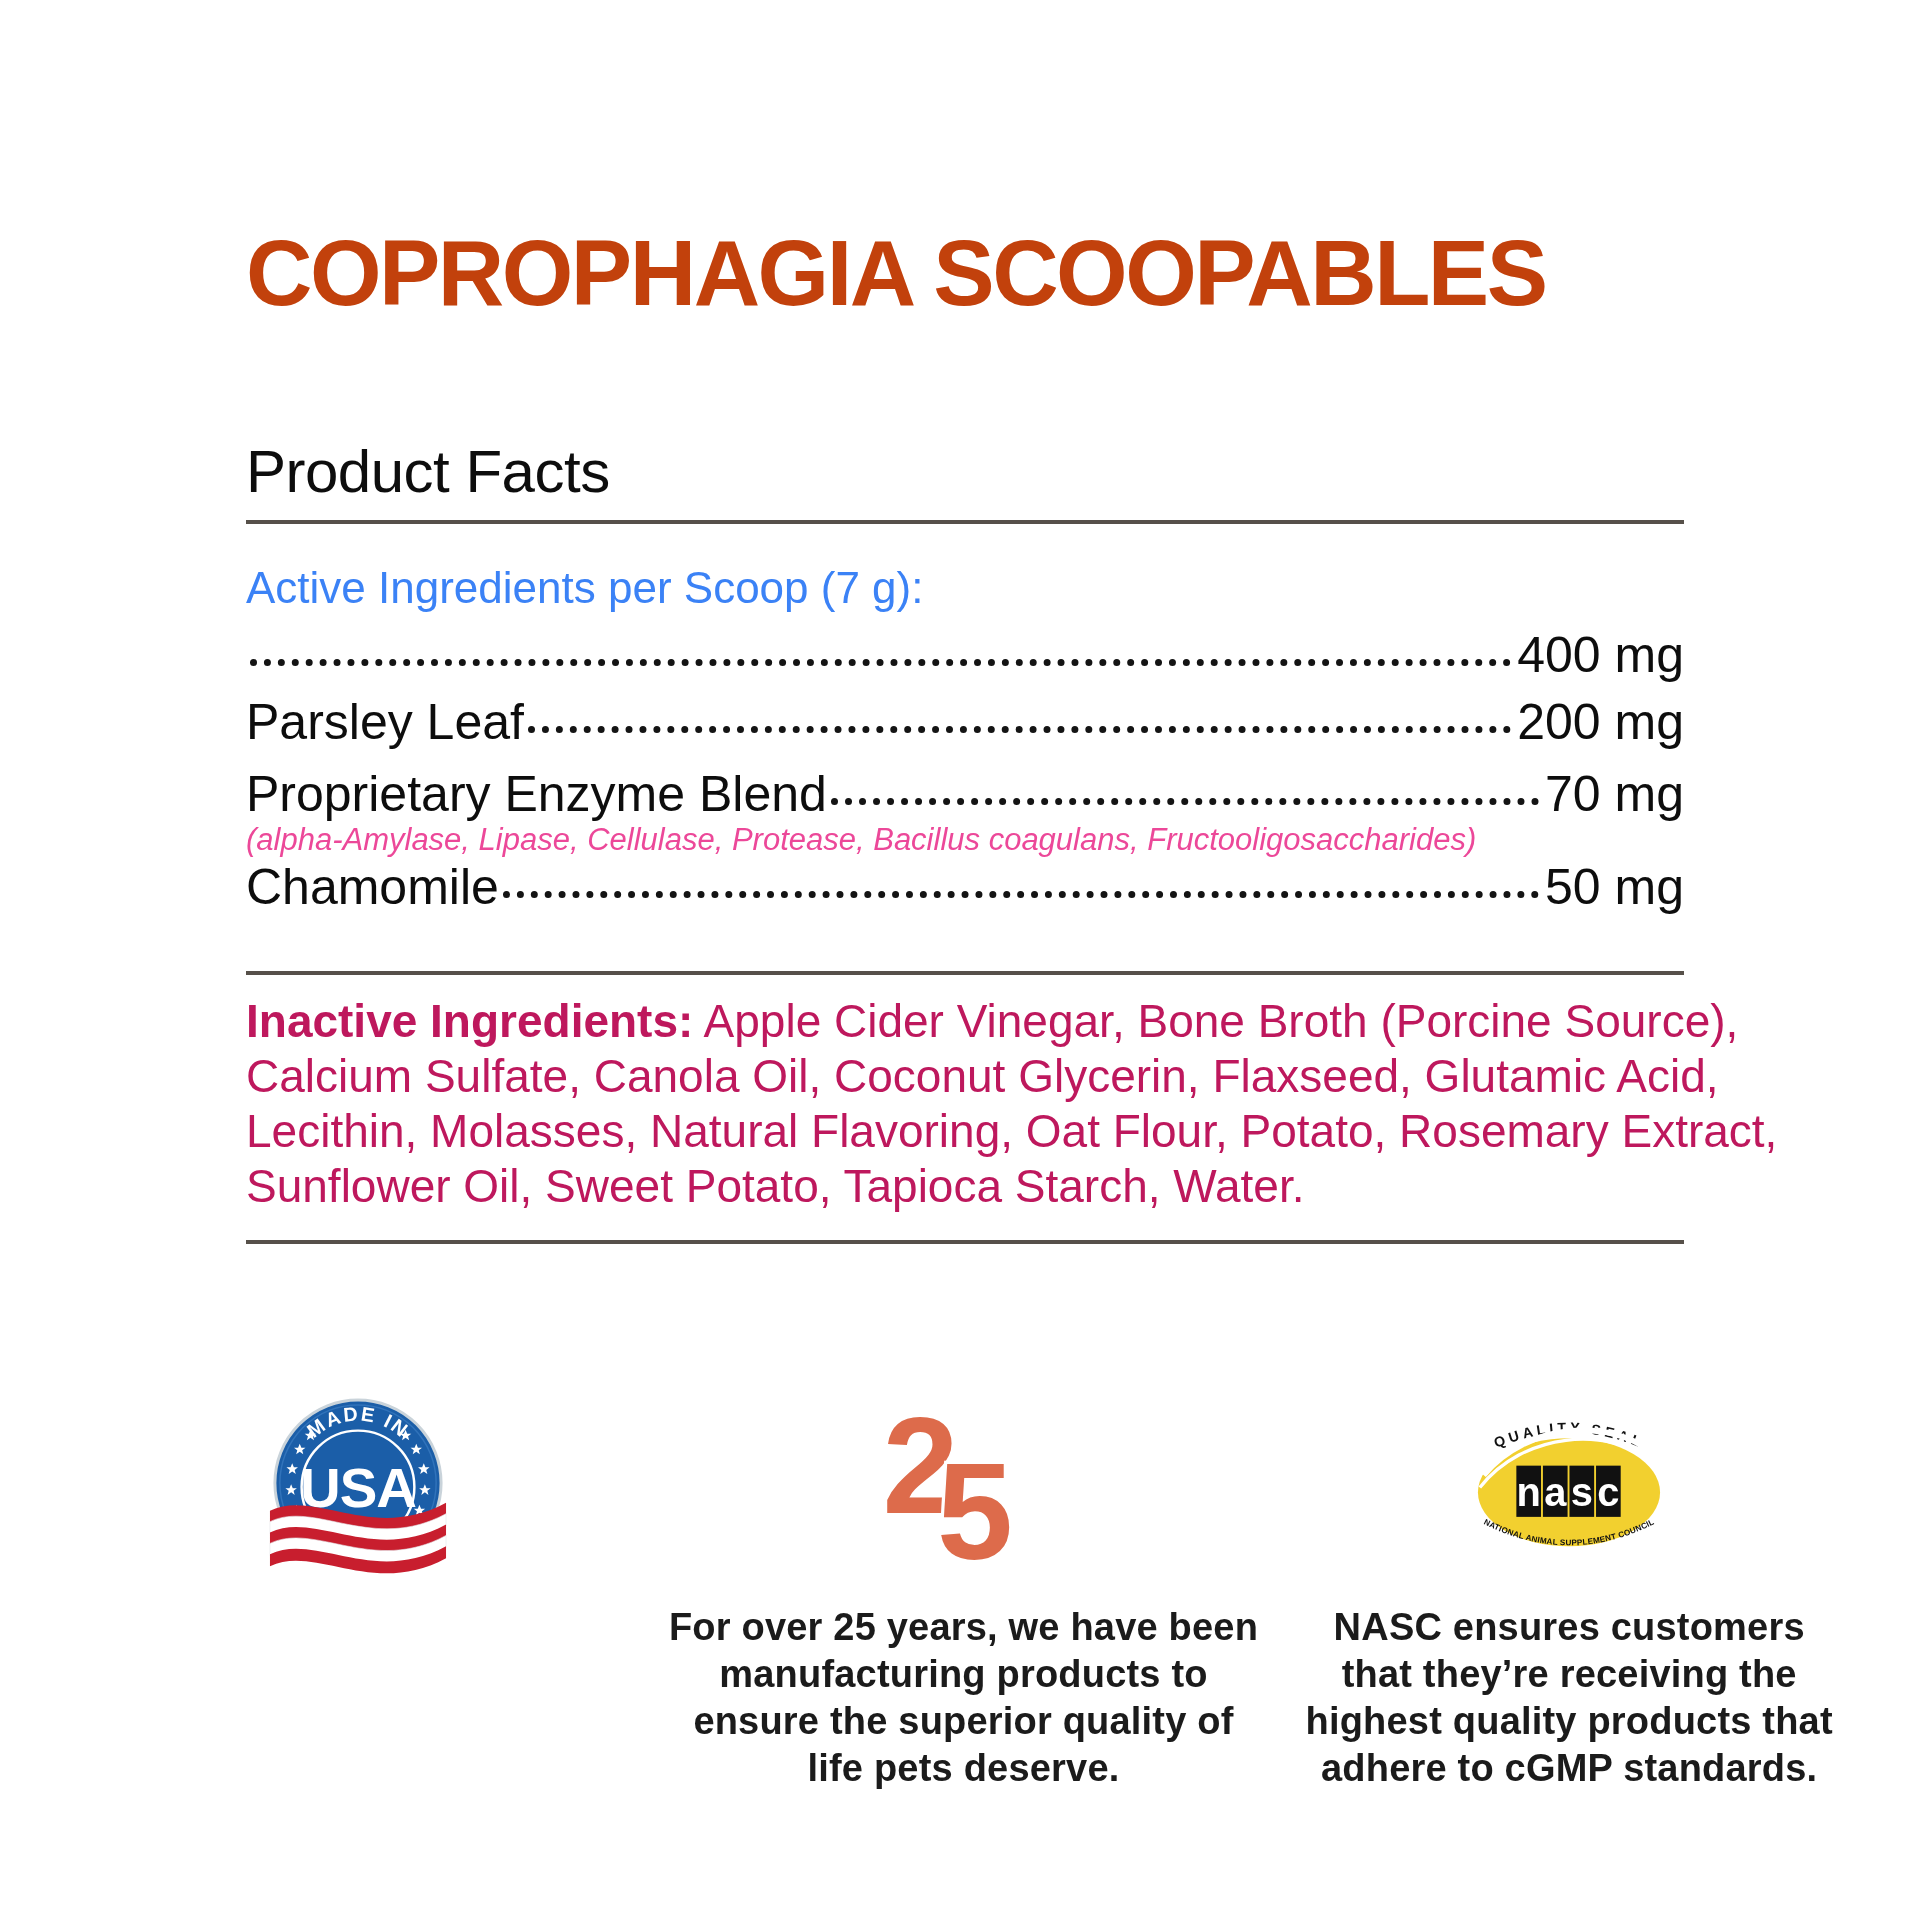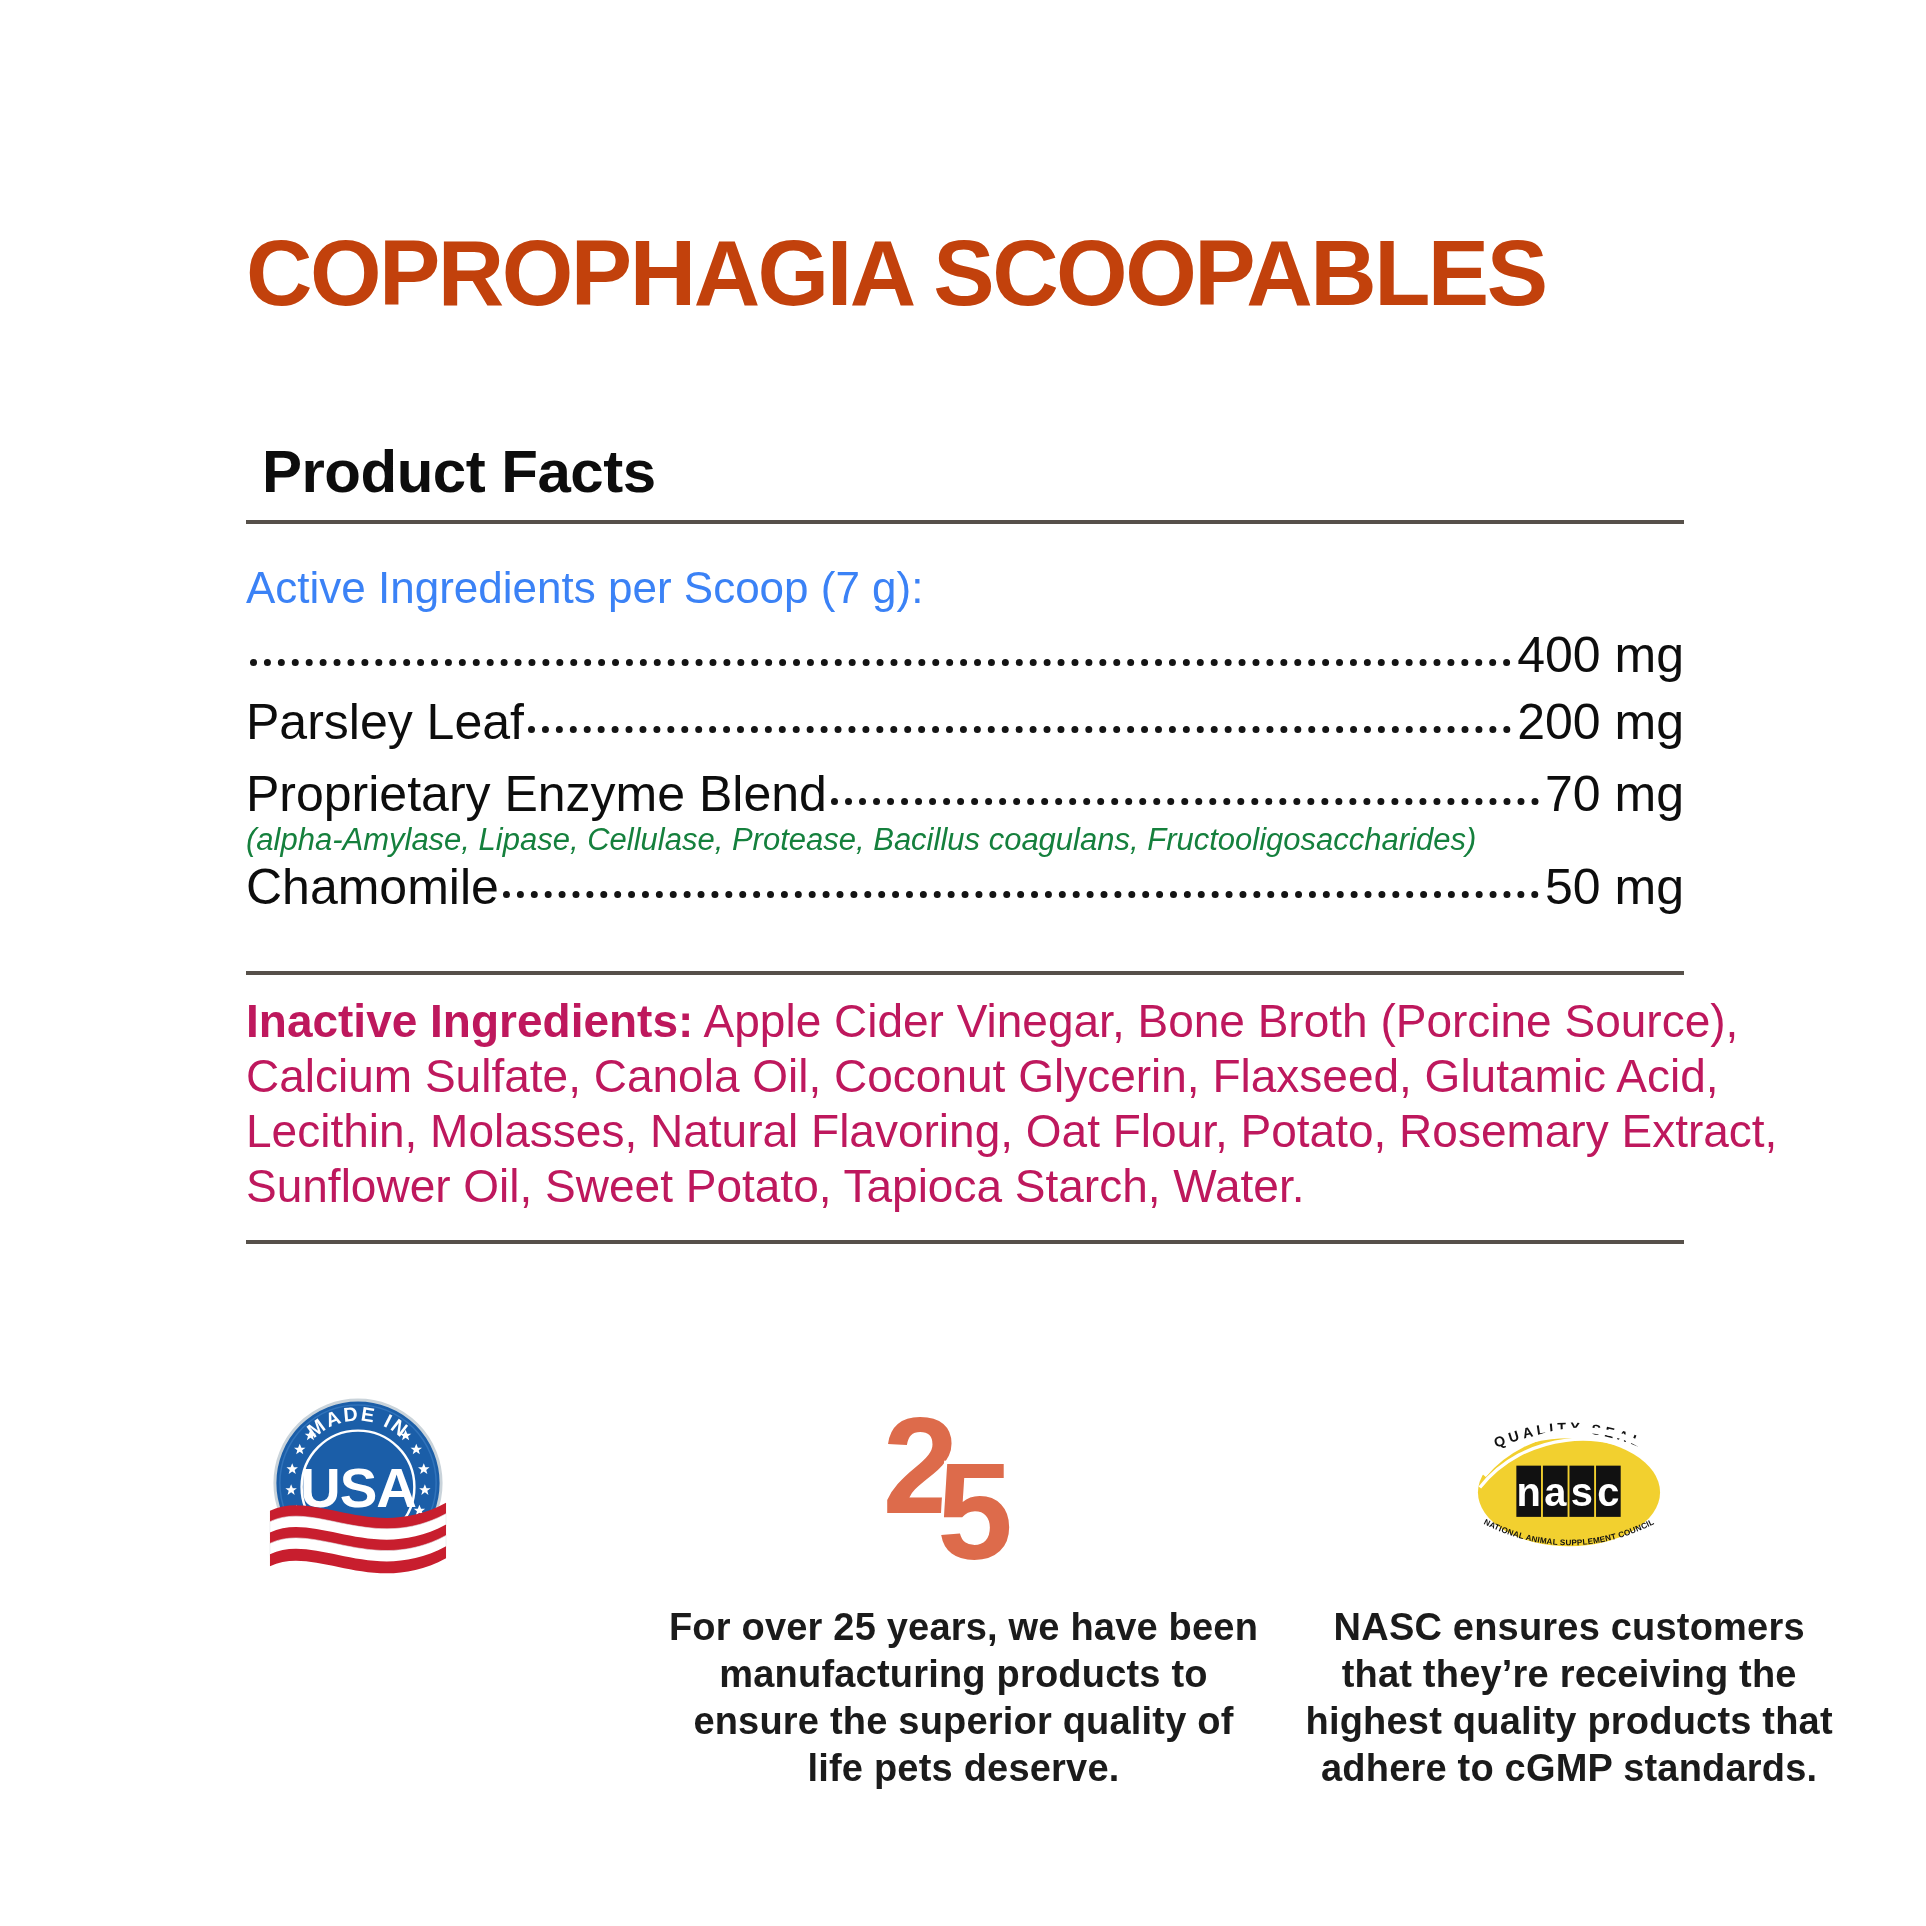--- a/index.html
+++ b/index.html
@@ -3,39 +3,39 @@
 <meta charset="utf-8">
 <style>
   html,body{margin:0;padding:0;background:#fff;}
   .page{position:relative;width:1927px;height:1927px;background:#ffffff;overflow:hidden;
         font-family:"Liberation Sans",sans-serif;color:#111;}
   .content{margin-left:246px;width:1438px;}
 
   .title{margin:227px 0 0 0;font-size:92px;line-height:1;font-weight:bold;
          letter-spacing:-2.5px;color:#c2410c;white-space:nowrap;}
 
-  .pf-heading{margin:123px 0 0 16px;font-size:60px;line-height:1;font-weight:bold;
+  .pf-heading{margin:123px 0 0 0;font-size:60px;line-height:1;font-weight:normal;
               letter-spacing:-0.5px;color:#0d0d0d;}
 
   .rule{height:0;border-top:4px solid #56504a;}
   .rule1{margin-top:18px;}
   .rule2{margin-top:59px;}
   .rule3{margin-top:26px;}
 
   .active-heading{margin:42px 0 0 0;font-size:44px;line-height:1;font-weight:normal;color:#3b82f6;}
 
   .pf-row{display:flex;align-items:baseline;font-size:50px;line-height:1;color:#0d0d0d;}
   .row1{margin-top:20px;}
   .row2{margin-top:17px;}
   .row3{margin-top:22px;text-align:center;}
   .row4{margin-top:4px;justify-content:flex-end;}
   .leader{flex:1 1 auto;border-bottom:7px dotted #141414;position:relative;top:-6px;margin:0 6px 0 4px;}
   .ing-amt{white-space:nowrap;}
 
-  .enzyme-note{margin:4px 0 0 0;font-size:31px;line-height:1.12;font-style:italic;color:#15803d;}
+  .enzyme-note{margin:4px 0 0 0;font-size:31px;line-height:1.12;font-style:italic;color:#ec4899;}
 
   .inactive{margin:19px 0 0 0;width:1544px;font-size:46px;line-height:55px;
             color:#be185d;white-space:pre-line;}
   .inactive-label{font-weight:bold;}
 
   .badges{margin:147px 55px 0 55px;display:grid;grid-template-columns:1fr 1fr 1fr;}
   .badge-col{display:flex;flex-direction:column;align-items:center;}
   .badge-slot{height:193px;display:flex;align-items:center;justify-content:center;}
   .caption{margin:20px 0 0 0;font-size:38px;line-height:47px;font-weight:bold;
            letter-spacing:0.2px;color:#1b1b1b;text-align:center;white-space:pre-line;}

